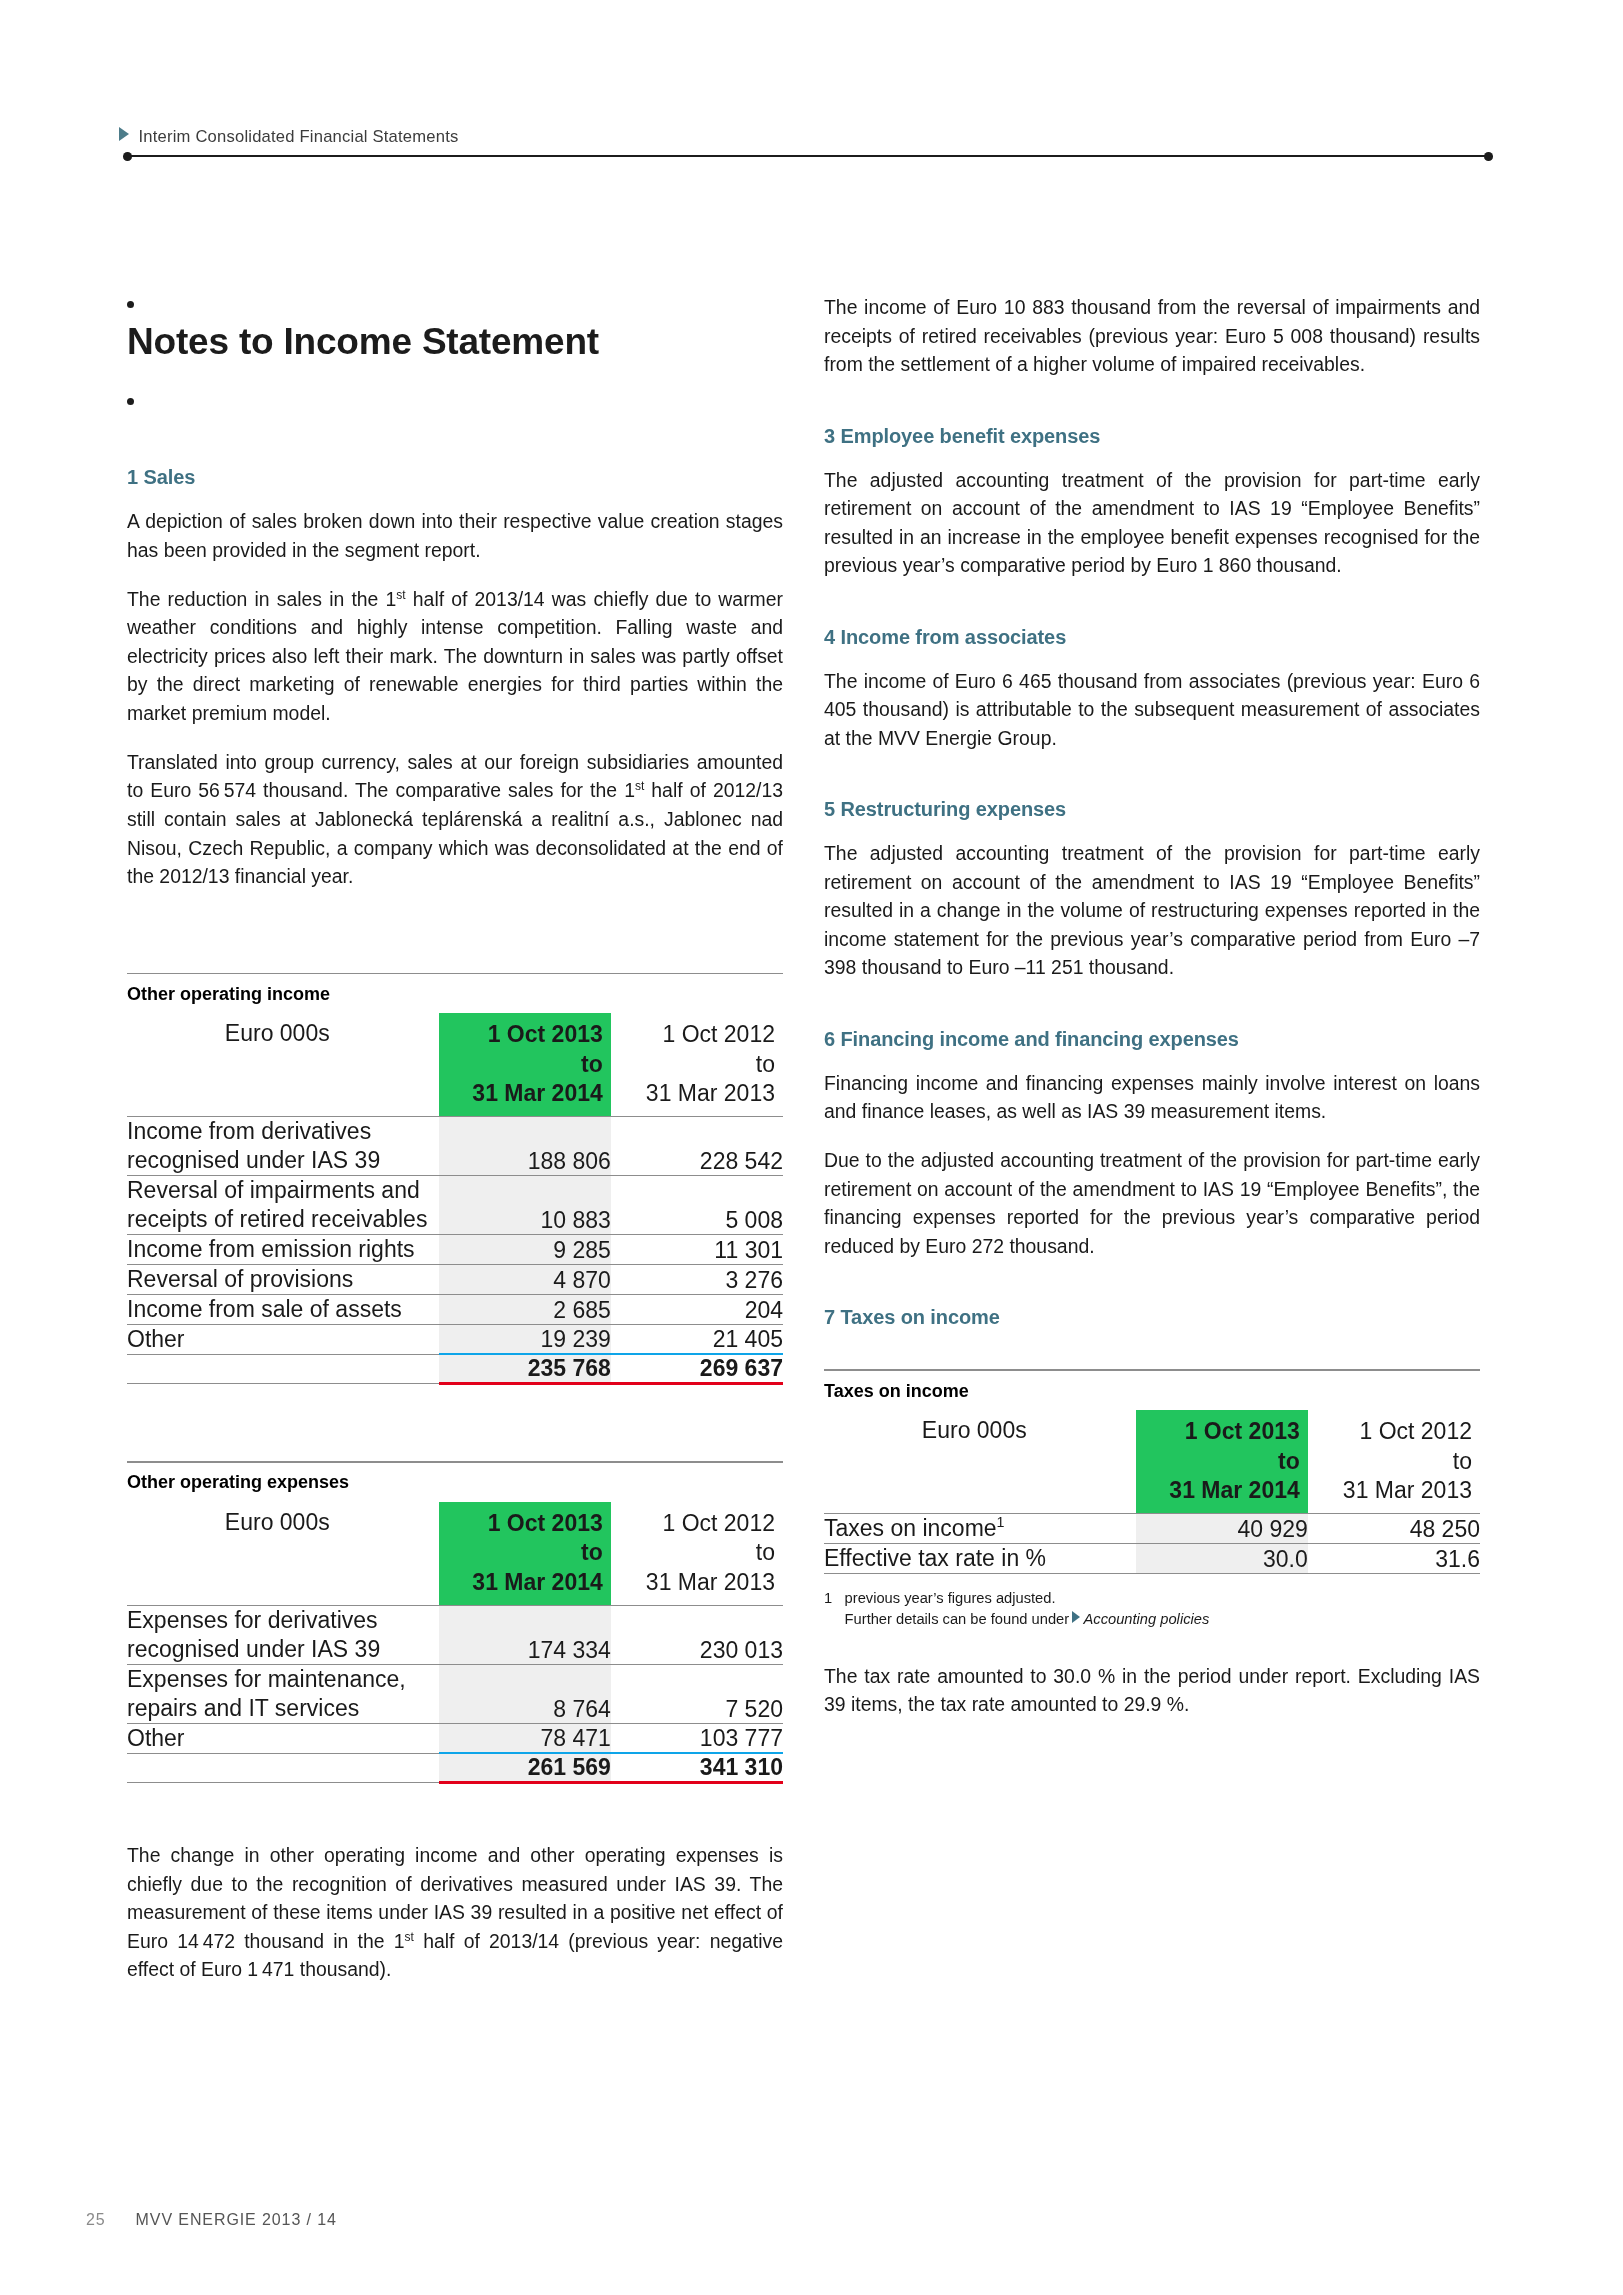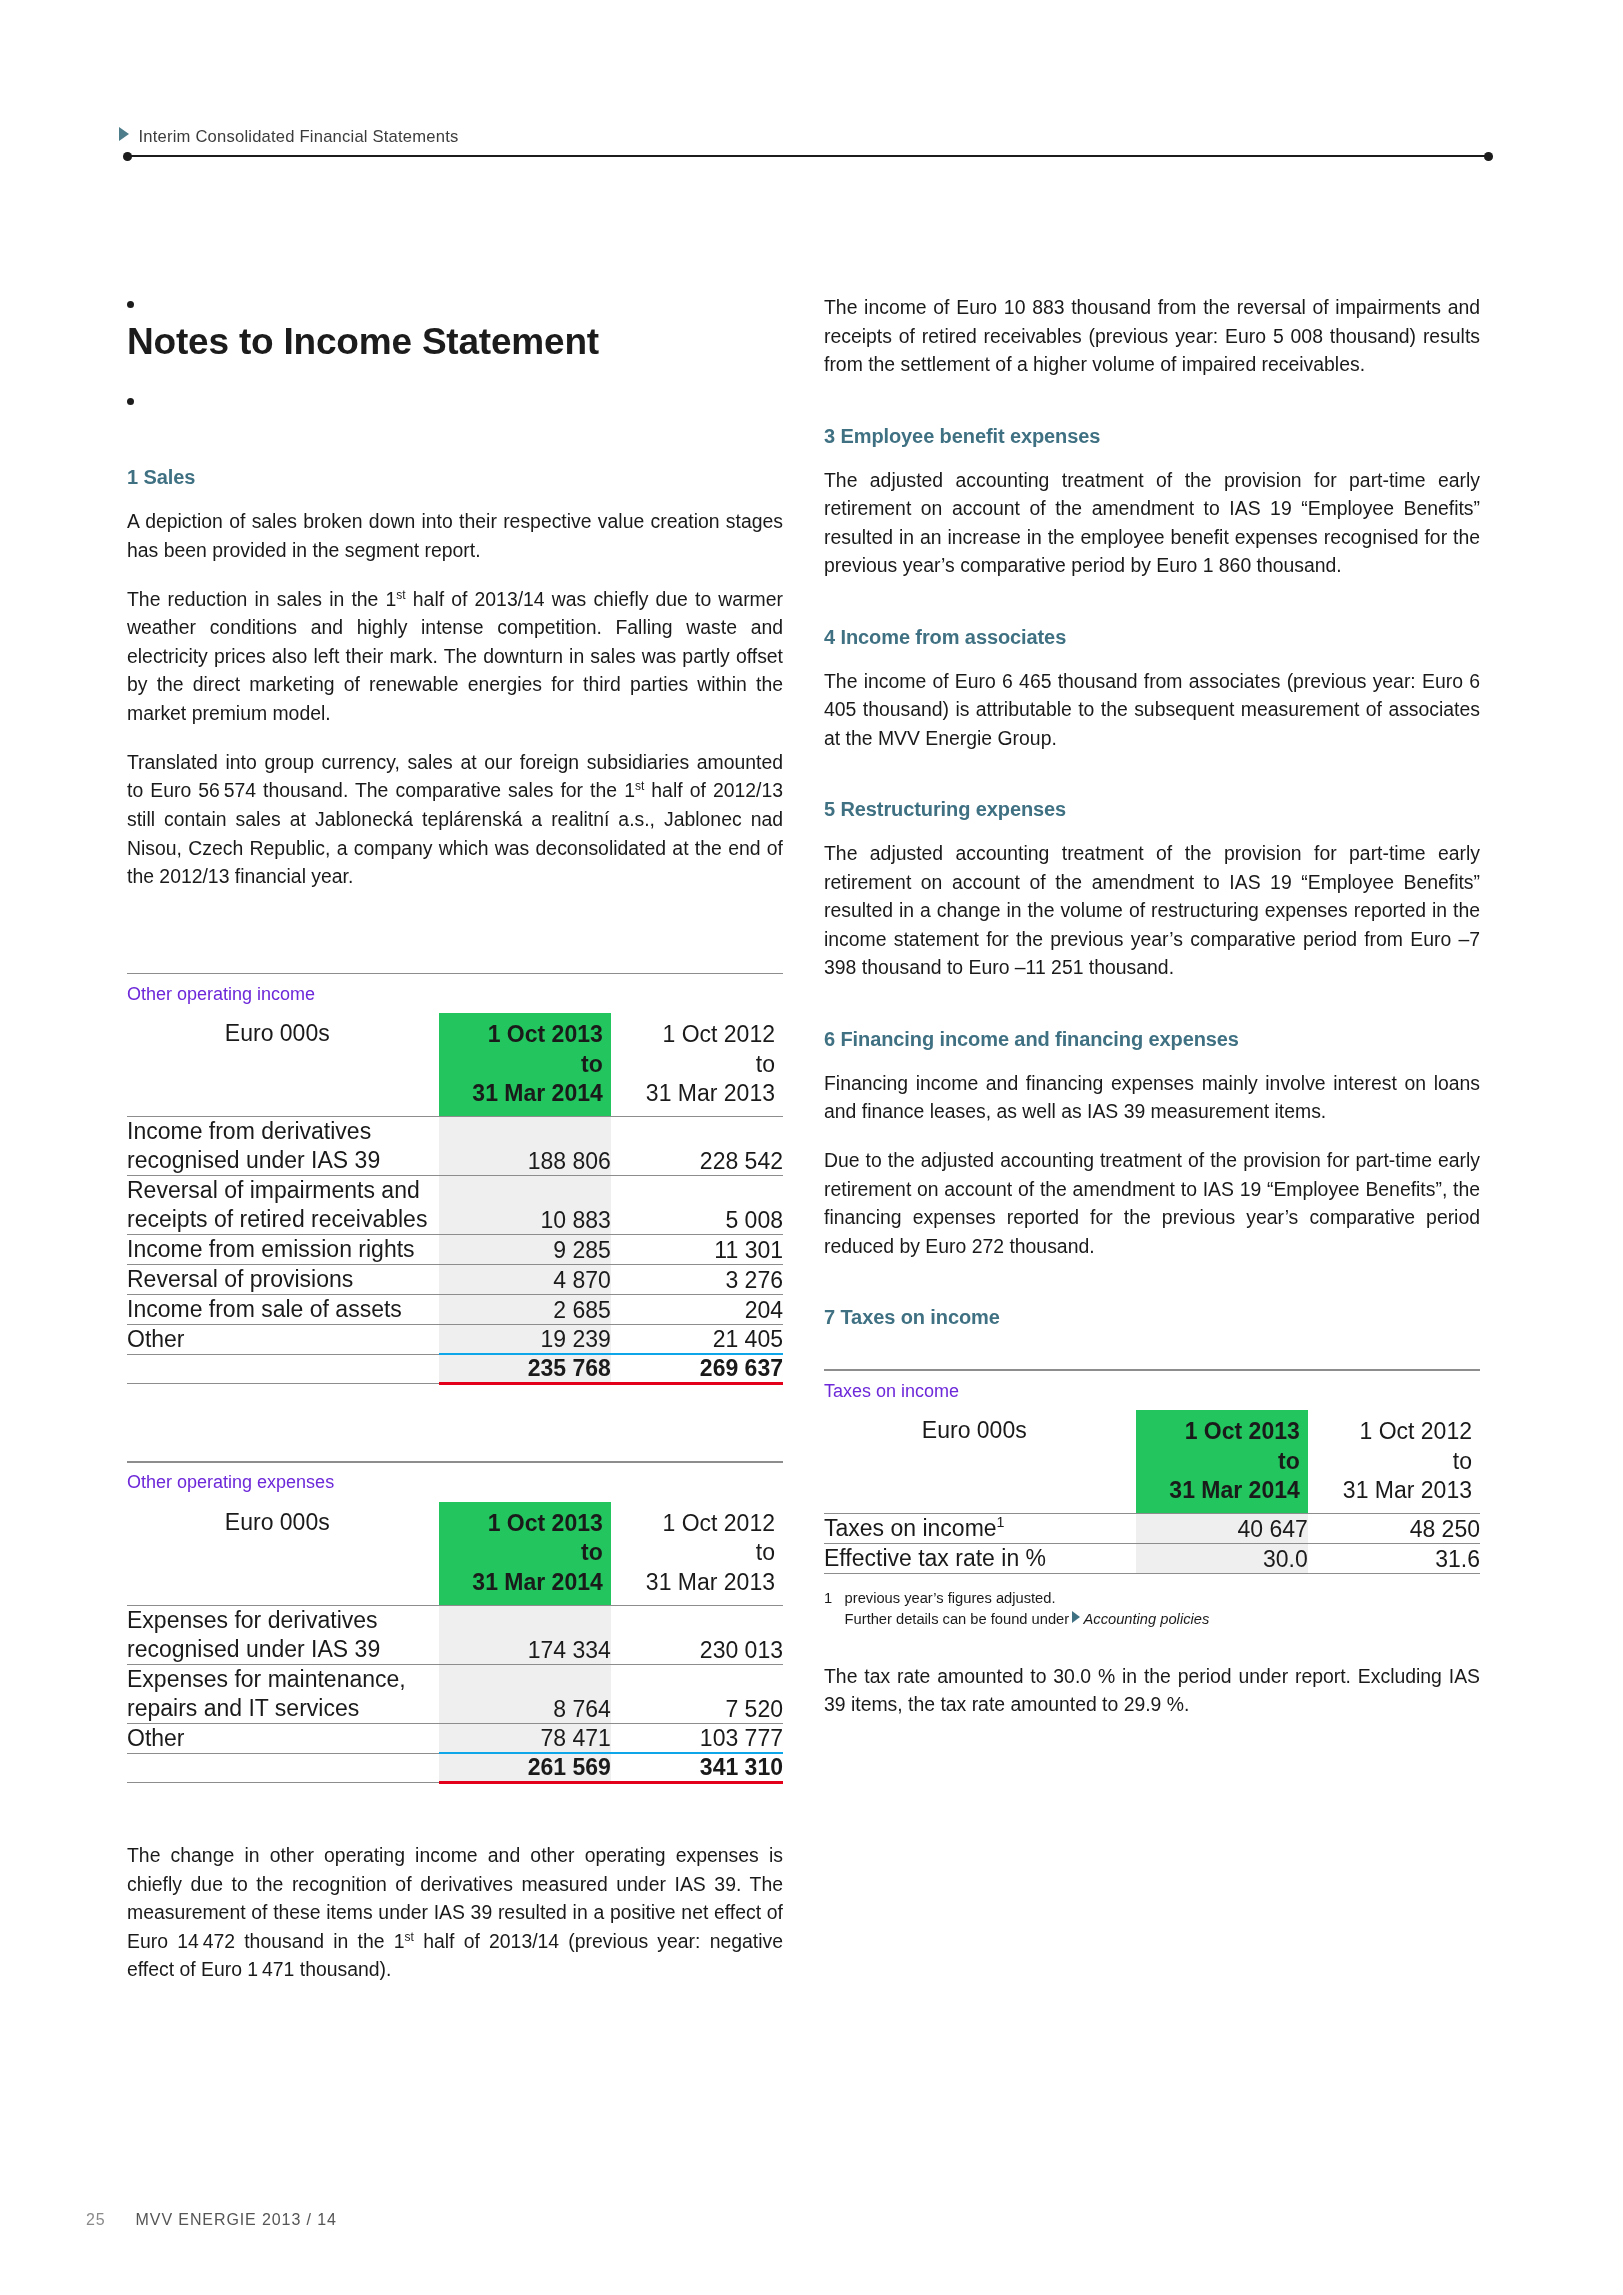--- a/index.html
+++ b/index.html
@@ -67,21 +67,21 @@
   .sp-26 { height: 20.6px; }
   .sp-34 { height: 27px; } .sp-40 { height: 32px; }
   .sp-48 { height: 38px; } .sp-56 { height: 44px; }
   .sp-64 { height: 51px; } .sp-72 { height: 57px; }
   .sp-96 { height: 76px; }
 
   
   .ftable { width: 100%; position: relative; }
   .ftable .toprule { height: 1.6px; background: #8d8d8d; }
   .ftable .caption {
-    font-size: 18px; font-weight: normal; color: #6d28d9;
+    font-size: 18px; font-weight: bold; color: #000000;
     padding: 9.5px 0 8.7px 0;
   }
   table.fin {
     width: 100%; border-collapse: collapse;
     table-layout: fixed; position: relative;
   }
   table.fin col.c-label { width: 47.5%; }
   table.fin col.c-cur   { width: 26.25%; }
   table.fin col.c-prev  { width: 26.25%; }
 
@@ -360,21 +360,21 @@
               <span>to</span><br>
               <span>31 Mar 2013</span>
             </th>
           </tr>
         </thead>
         <tbody>
           <tr>
             <td class="cell-lab rline-label">
               <span>Taxes on income</span><sup>1</sup>
             </td>
-            <td class="cell-num cur rline-label">40 647</td>
+            <td class="cell-num cur rline-label">40 929</td>
             <td class="cell-num rline-label">48 250</td>
           </tr>
           <tr>
             <td class="cell-lab rline-label">Effective tax rate in %</td>
             <td class="cell-num cur rline-label">30.0</td>
             <td class="cell-num rline-label">31.6</td>
           </tr>
         </tbody>
       </table>
       <div class="fnote">

